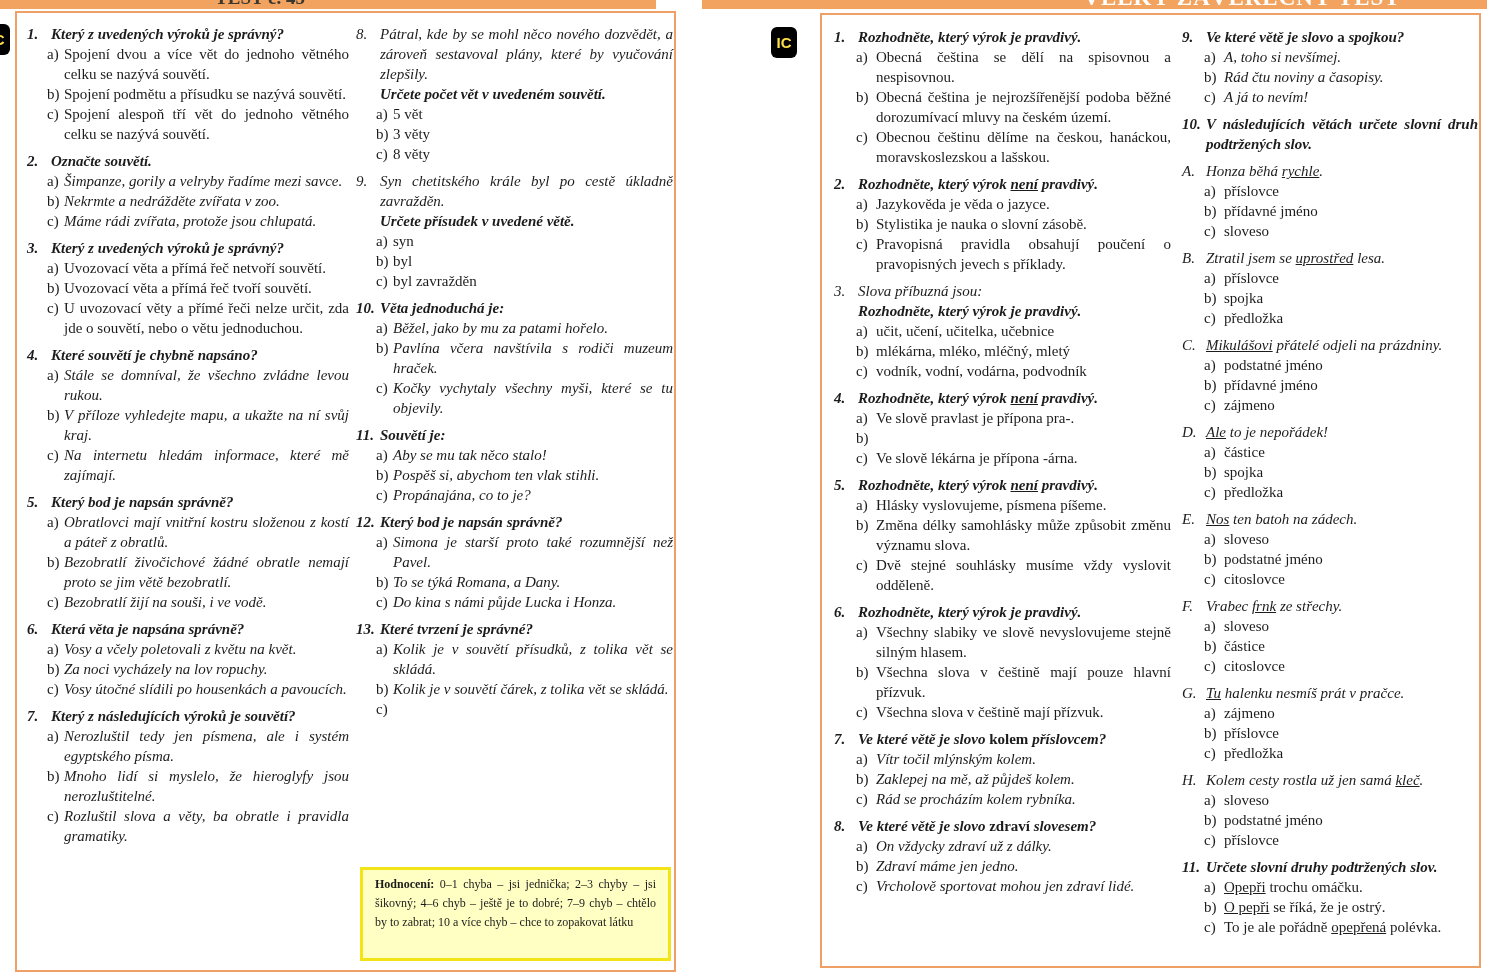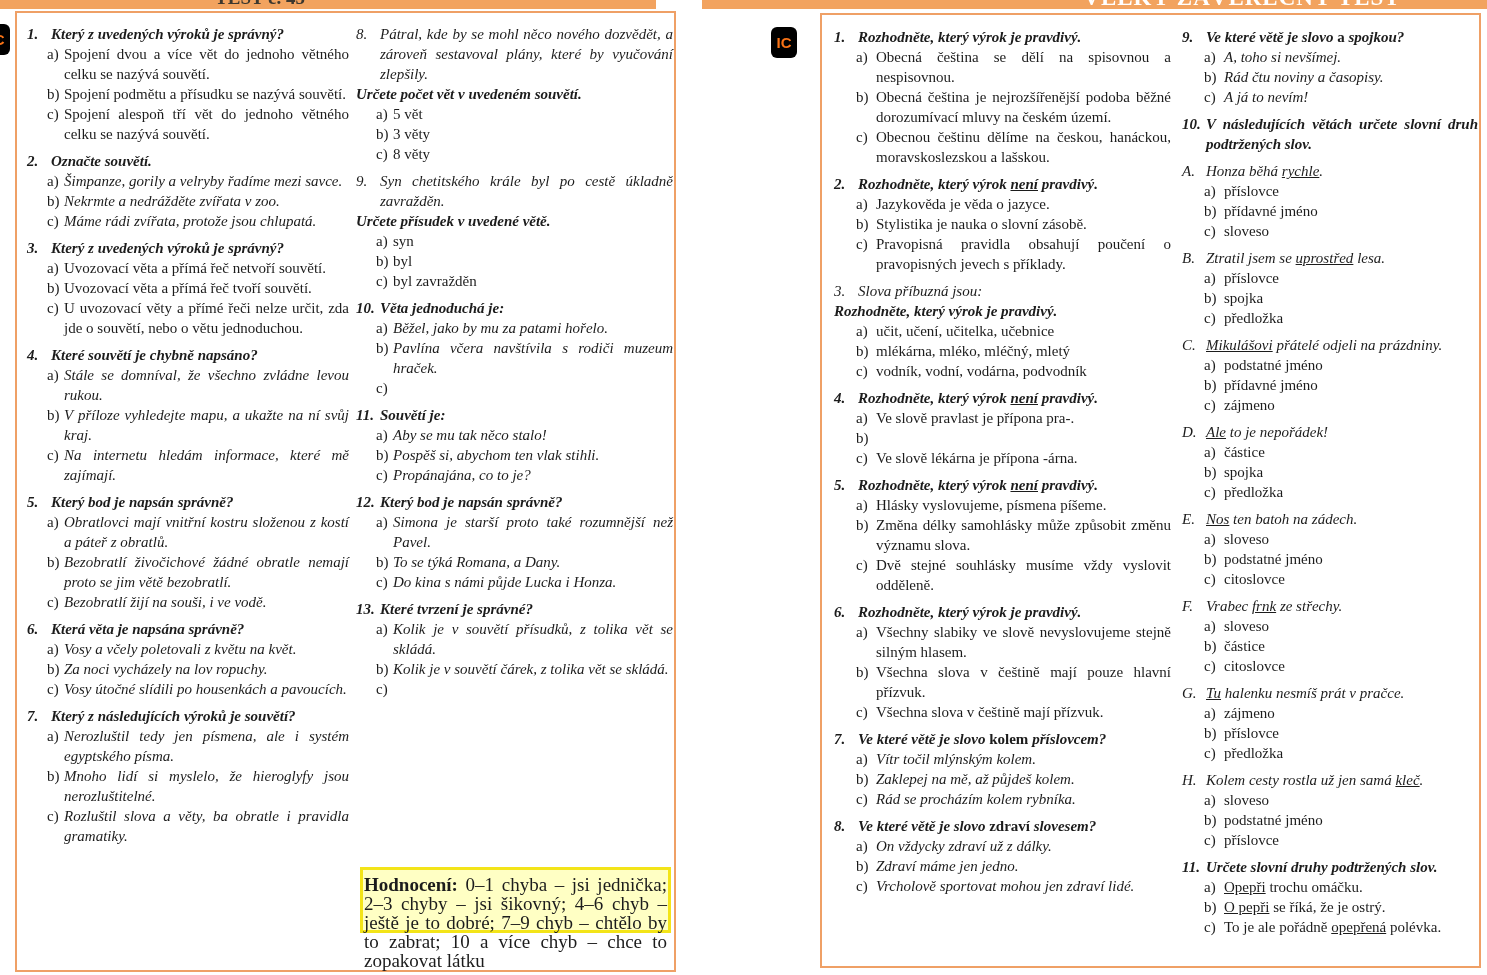--- a/index.html
+++ b/index.html
@@ -11,48 +11,48 @@
   #band-l{left:0;width:656px}
   #band-r{left:702px;width:785px}
   .btitle{position:absolute;font-weight:bold;white-space:nowrap}
   #band-l .btitle{top:-13px;left:150px;width:220px;text-align:center;font-size:19px;color:#3d382f}
   #band-r .btitle{top:-15px;left:330px;width:420px;text-align:center;font-size:23px;color:#ffffff;letter-spacing:1px}
   .pagebox{position:absolute;border:2px solid #efa066;background:#fff;box-sizing:border-box}
   #box-l{left:15px;top:11px;width:661px;height:961px}
   #box-r{left:820px;top:13px;width:661px;height:955px}
   .marker{
     position:absolute;width:26px;height:31px;background:#000;border-radius:6px;
-    color:#f97316;font-family:"Liberation Sans",sans-serif;font-weight:bold;font-size:15px;
+    color:#fde047;font-family:"Liberation Sans",sans-serif;font-weight:bold;font-size:15px;
     display:flex;align-items:center;justify-content:center;
   }
   #marker-l{left:-16px;top:24px}
   #marker-r{left:771px;top:27px}
   .col{position:absolute;font-size:15px;line-height:20px}
   #col-l1{left:27px;top:24px;width:322px}
   #col-l2{left:356px;top:24px;width:317px}
   #col-r1{left:834px;top:27px;width:337px}
   #col-r2{left:1182px;top:27px;width:296px}
   .q{margin-bottom:7px}
   .stem{display:flex;font-weight:bold;font-style:italic}
   .stem.i,.follow.i{font-weight:normal}
   .qnum{min-width:22px;padding-right:2px;flex:none}
   .qtext{flex:1;text-align:justify}
-  .follow{font-weight:bold;font-style:italic;text-align:justify}
+  .follow{margin-left:24px;font-weight:bold;font-style:italic;text-align:justify}
   .opt{display:flex;padding-left:20px}
   .rp .opt{padding-left:22px}
   .optl{min-width:17px;flex:none}
   .rp .optl{min-width:20px}
   .optt{flex:1;text-align:justify}
   .opt.i .optt{font-style:italic}
   b.w-b{font-style:normal;font-weight:bold}
   u{text-decoration:underline}
   .ratingbox{
-    position:absolute;left:360px;top:867px;width:311px;height:66px;box-sizing:border-box;
-    background:#ffffc4;border:3px solid #f3e418;padding:5px 1px;
-    font-size:19px;line-height:19px;text-align:justify;
+    position:absolute;left:360px;top:867px;width:311px;height:94px;box-sizing:border-box;
+    background:#ffffc4;border:3px solid #f3e418;padding:5px 12px;
+    font-size:12px;line-height:19px;text-align:justify;
   }
   .ratingbox .rt{font-weight:bold}
 </style>
 </head>
 <body>
 
 <div class="band" id="band-l">
   <div class="btitle">TEST č. 45</div>
 </div>
 <div class="band" id="band-r">
@@ -240,20 +240,21 @@
       <div class="opt i">
         <span class="optl">a)</span>
         <span class="optt">Běžel, jako by mu za patami hořelo.</span>
       </div>
       <div class="opt i">
         <span class="optl">b)</span>
         <span class="optt">Pavlína včera navštívila s rodiči muzeum hraček.</span>
       </div>
       <div class="opt i">
         <span class="optl">c)</span>
+        <span class="optt">Kočky vychytaly všechny myši, které se tu objevily.</span>
       </div>
     </div>
     <div class="q">
       <div class="stem bi">
         <span class="qnum">11.</span>
         <span class="qtext">Souvětí je:</span>
       </div>
       <div class="opt i">
         <span class="optl">a)</span>
         <span class="optt">Aby se mu tak něco stalo!</span>

